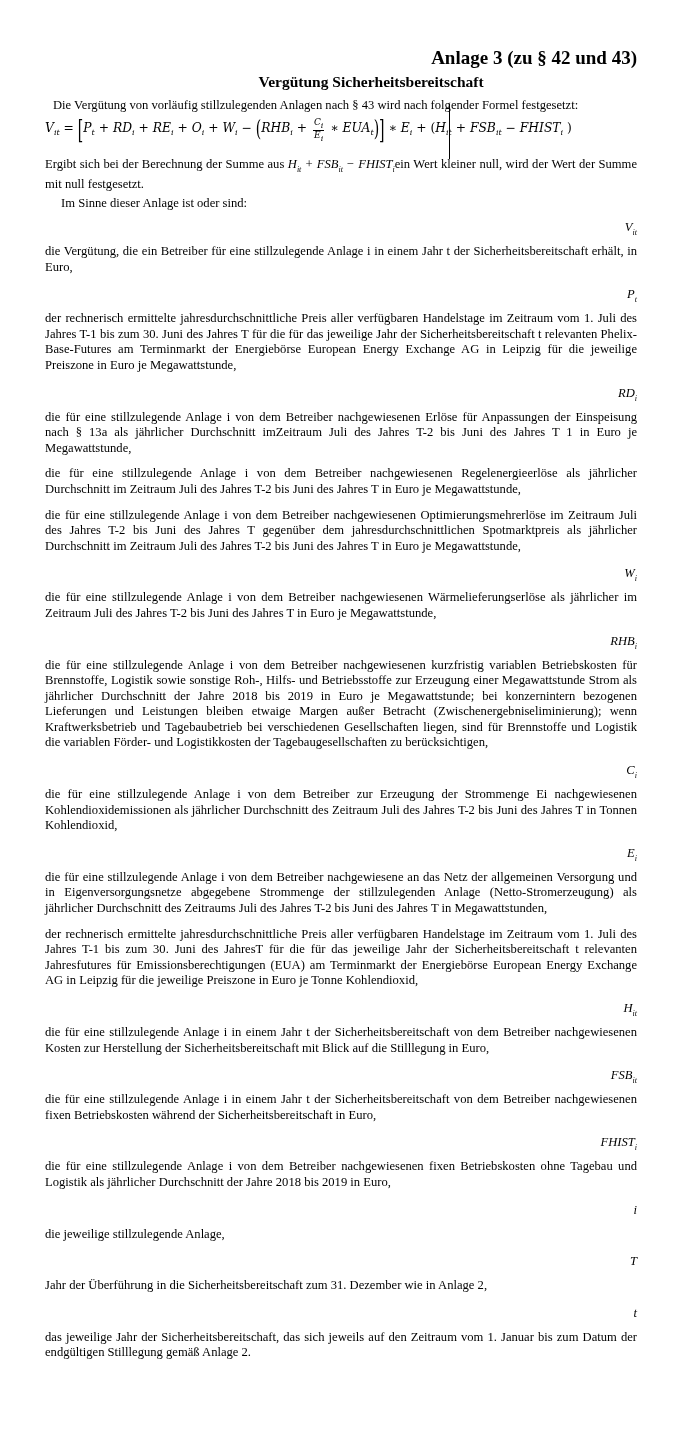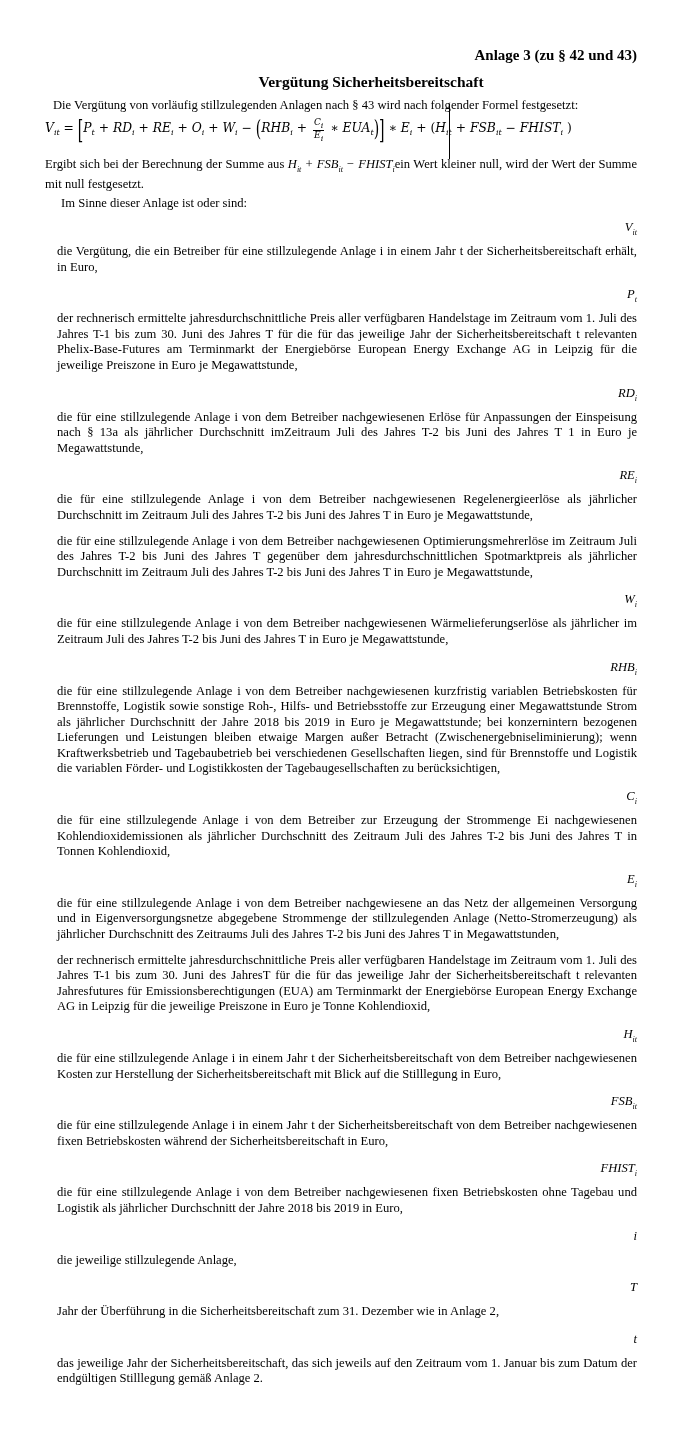--- a/index.html
+++ b/index.html
@@ -1,39 +1,39 @@
 <!DOCTYPE html>
 <html><head>
 <meta charset="utf-8">
 <style>
   html, body { margin: 0; padding: 0; background: #ffffff; }
   body { width: 700px; height: 1442px; position: relative; overflow: hidden;
          font-family: "Liberation Serif", "DejaVu Serif", serif; color: #000; }
   .page { position: absolute; left: 45px; top: 0; width: 592px; }
-  .annex { position: absolute; right: 63px; top: 47px; font-weight: bold; font-size: 15px; margin-left: 18px; }
+  .annex { position: absolute; right: 63px; top: 47px; font-weight: bold; font-size: 19px; margin-left: 18px; }
   .title { position: absolute; left: 0; width: 682px; top: 73px; text-align: center; font-weight: bold; font-size: 15.5px; margin-left: 30px; }
   .para { font-size: 12.6px; line-height: 15.6px; text-align: justify; margin: 0; }
   .intro { position: absolute; top: 98px; left: 8px; width: 592px; }
   .formula { position: absolute; top: 118px; left: 0; width: 600px; height: 36px;
              font-family: "DejaVu Serif", serif; font-style: italic; font-size: 12.3px; white-space: nowrap; }
   .formula span.up { font-style: normal; }
   .formula sub { font-size: 8px; }
   .bracket { display: inline-block; font-style: normal; transform: scaleY(1.9); font-size: 14px; vertical-align: -2px; }
   .paren { display: inline-block; font-style: normal; transform: scaleY(1.6); font-size: 14px; vertical-align: -1px; }
   .frac { display: inline-block; vertical-align: -6px; text-align: center; font-size: 9px; line-height: 9px; margin: 0 2px; }
   .frac .num { display: block; border-bottom: 0.8px solid #000; padding: 0 1px; }
   .frac .den { display: block; }
   .cond { position: absolute; top: 157px; left: 0; width: 592px; }
   .cond i { font-style: italic; }
   .cond sub { font-size: 8px; }
   .sinne { position: absolute; top: 196px; left: 16px; width: 592px; }
   .defs { position: absolute; top: 218px; left: 0; width: 592px; }
   .def-term { font-style: italic; font-size: 12.6px; height: 18px; line-height: 18px; margin: 0 0 8px 0; text-align: right; }
   .def-term sub { font-size: 8px; }
-  .def-text { margin: 0 0 10px 12px; font-family: Liberation Serif, serif; }
+  .def-text { margin: 0 0 10px 0; font-family: Liberation Serif, serif; }
   .cursor { position: absolute; left: 449px; top: 104px; width: 1px; height: 55px; background: #000; }
 </style>
 </head>
 <body>
 
 <div class="annex">Anlage 3 (zu § 42 und 43)</div>
 <div class="title">Vergütung Sicherheitsbereitschaft</div>
 
 <div class="page">
   <p class="para intro">Die Vergütung von vorläufig stillzulegenden Anlagen nach § 43 wird nach folgender Formel festgesetzt:</p>
@@ -46,21 +46,20 @@
 
   <p class="para sinne">Im Sinne dieser Anlage ist oder sind:</p>
 
   <div class="defs" id="defs">
       <div class="def-term"><span>V</span><sub>it</sub></div>
       <p class="para def-text">die Vergütung, die ein Betreiber für eine stillzulegende Anlage i in einem Jahr t der Sicherheitsbereitschaft erhält, in Euro,</p>
       <div class="def-term"><span>P</span><sub>t</sub></div>
       <p class="para def-text">der rechnerisch ermittelte jahresdurchschnittliche Preis aller verfügbaren Handelstage im Zeitraum vom 1. Juli des Jahres T-1 bis zum 30. Juni des Jahres T für die für das jeweilige Jahr der Sicherheitsbereitschaft t relevanten Phelix-Base-Futures am Terminmarkt der Energiebörse European Energy Exchange AG in Leipzig für die jeweilige Preiszone in Euro je Megawattstunde,</p>
       <div class="def-term"><span>RD</span><sub>i</sub></div>
       <p class="para def-text">die für eine stillzulegende Anlage i von dem Betreiber nachgewiesenen Erlöse für Anpassungen der Einspeisung nach § 13a als jährlicher Durchschnitt imZeitraum Juli des Jahres T-2 bis Juni des Jahres T 1 in Euro je Megawattstunde,</p>
-      <div class="def-term"><span>RE</span><sub>i</sub></div>
       <p class="para def-text">die für eine stillzulegende Anlage i von dem Betreiber nachgewiesenen Regelenergieerlöse als jährlicher Durchschnitt im Zeitraum Juli des Jahres T-2 bis Juni des Jahres T in Euro je Megawattstunde,</p>
       <p class="para def-text">die für eine stillzulegende Anlage i von dem Betreiber nachgewiesenen Optimierungsmehrerlöse im Zeitraum Juli des Jahres T-2 bis Juni des Jahres T gegenüber dem jahresdurchschnittlichen Spotmarktpreis als jährlicher Durchschnitt im Zeitraum Juli des Jahres T-2 bis Juni des Jahres T in Euro je Megawattstunde,</p>
       <div class="def-term"><span>W</span><sub>i</sub></div>
       <p class="para def-text">die für eine stillzulegende Anlage i von dem Betreiber nachgewiesenen Wärmelieferungserlöse als jährlicher im Zeitraum Juli des Jahres T-2 bis Juni des Jahres T in Euro je Megawattstunde,</p>
       <div class="def-term"><span>RHB</span><sub>i</sub></div>
       <p class="para def-text">die für eine stillzulegende Anlage i von dem Betreiber nachgewiesenen kurzfristig variablen Betriebskosten für Brennstoffe, Logistik sowie sonstige Roh-, Hilfs- und Betriebsstoffe zur Erzeugung einer Megawattstunde Strom als jährlicher Durchschnitt der Jahre 2018 bis 2019 in Euro je Megawattstunde; bei konzernintern bezogenen Lieferungen und Leistungen bleiben etwaige Margen außer Betracht (Zwischenergebniseliminierung); wenn Kraftwerksbetrieb und Tagebaubetrieb bei verschiedenen Gesellschaften liegen, sind für Brennstoffe und Logistik die variablen Förder- und Logistikkosten der Tagebaugesellschaften zu berücksichtigen,</p>
       <div class="def-term"><span>C</span><sub>i</sub></div>
       <p class="para def-text">die für eine stillzulegende Anlage i von dem Betreiber zur Erzeugung der Strommenge Ei nachgewiesenen Kohlendioxidemissionen als jährlicher Durchschnitt des Zeitraum Juli des Jahres T-2 bis Juni des Jahres T in Tonnen Kohlendioxid,</p>
       <div class="def-term"><span>E</span><sub>i</sub></div>
       <p class="para def-text">die für eine stillzulegende Anlage i von dem Betreiber nachgewiesene an das Netz der allgemeinen Versorgung und in Eigenversorgungsnetze abgegebene Strommenge der stillzulegenden Anlage (Netto-Stromerzeugung) als jährlicher Durchschnitt des Zeitraums Juli des Jahres T-2 bis Juni des Jahres T in Megawattstunden,</p>

